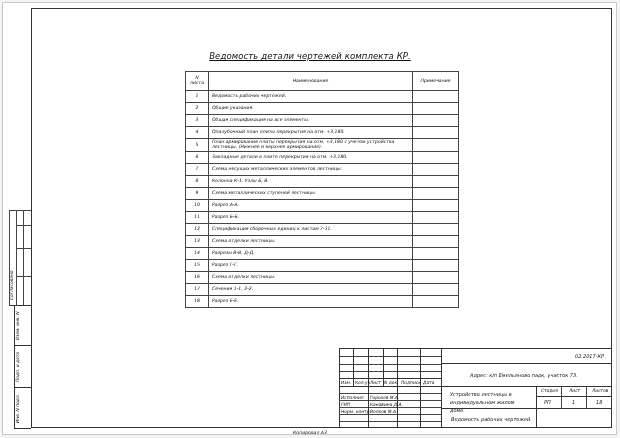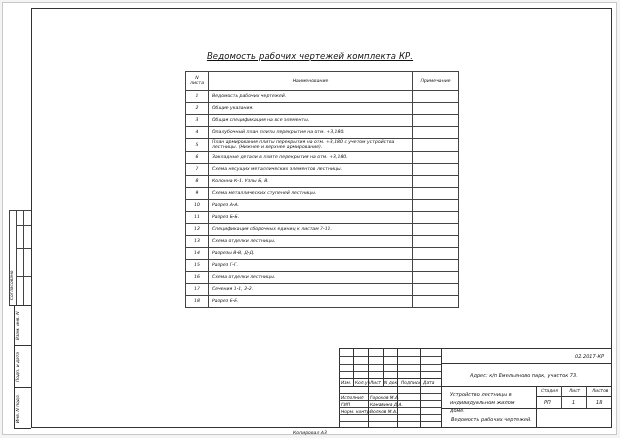--- a/index.html
+++ b/index.html
@@ -22,21 +22,21 @@
   .vlb{position:absolute;width:0;border-left:1.5px solid #333;}
   .vtxt{position:absolute;font-size:4.4px;font-style:italic;color:#111;transform:rotate(-90deg);transform-origin:left top;white-space:nowrap;}
   .fmt{position:absolute;left:0;width:620px;top:430px;text-align:center;font-size:4.6px;font-style:italic;color:#111;}
 </style>
 </head>
 <body>
 
 <div class="page"></div>
 <div class="frame"></div>
 
-<div class="title">Ведомость рабочих чертежей комплекта КР.</div>
+<div class="title">Ведомость детали чертежей комплекта КР.</div>
 
 <table class="sheets">
   <thead>
     <tr>
       <th style="width:16px;white-space:normal;">N листа</th>
       <th>Наименование</th>
       <th>Примечание</th>
     </tr>
   </thead>
   <tbody id="rows">

